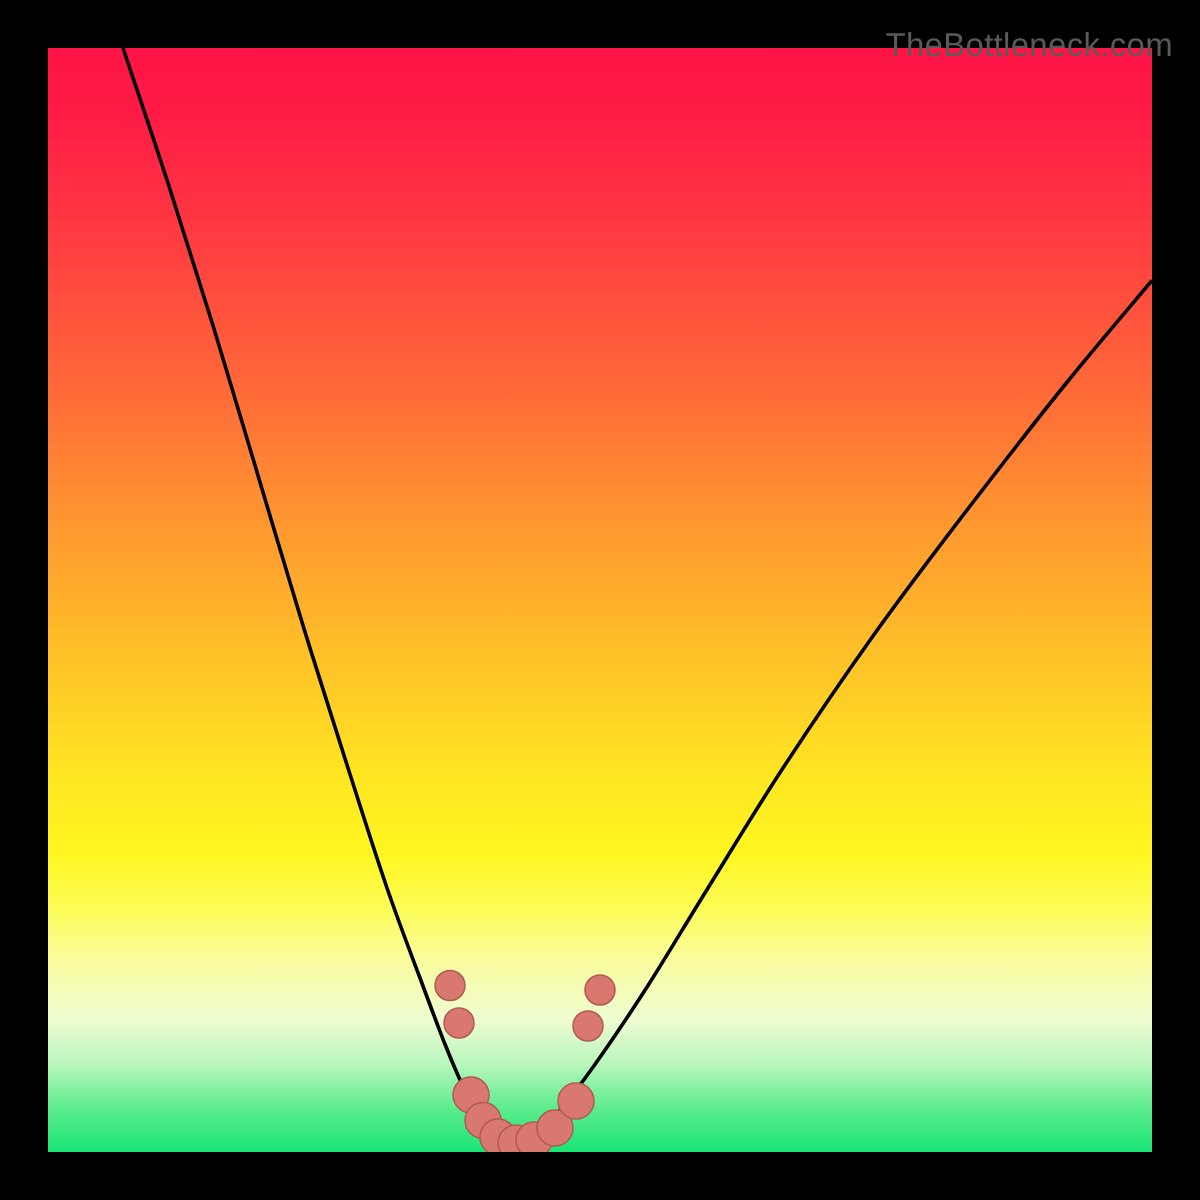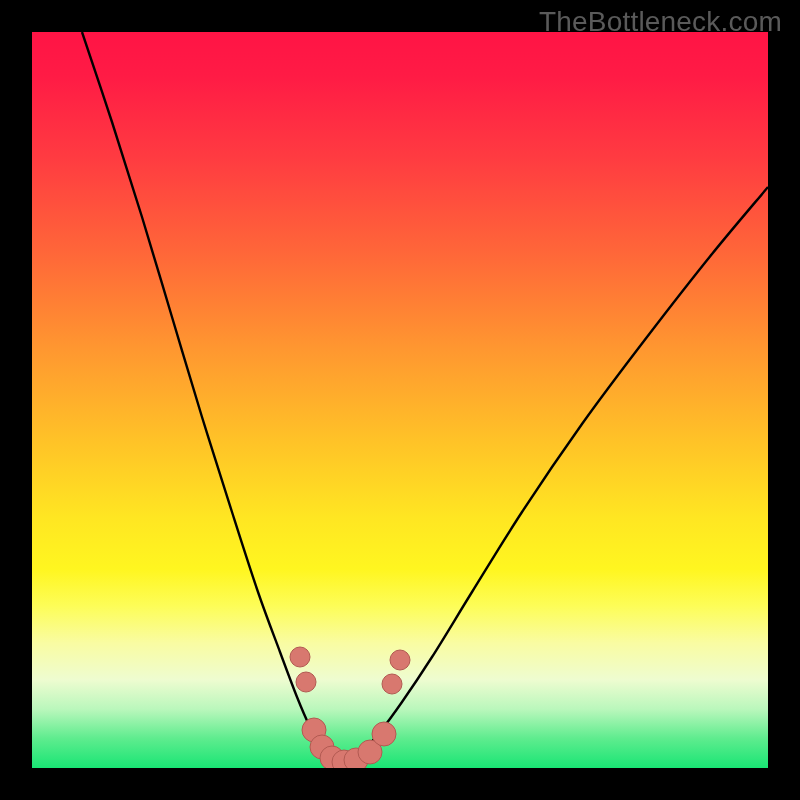--- a/index.html
+++ b/index.html
@@ -12,24 +12,24 @@
     font-family: Arial, Helvetica, sans-serif;
   }
   .frame {
     position: relative;
     width: 800px;
     height: 800px;
     background: #000;
   }
   .watermark {
     position: absolute;
-    top: 6px;
+    top: 17px;
     right: 18px;
     color: #5a5a5a;
-    font-size: 28px;
+    font-size: 22px;
     font-weight: 500;
     letter-spacing: 0.2px;
     z-index: 10;
   }
   .plot-area {
     position: absolute;
     left: 32px;
     top: 32px;
     width: 736px;
     height: 736px;

